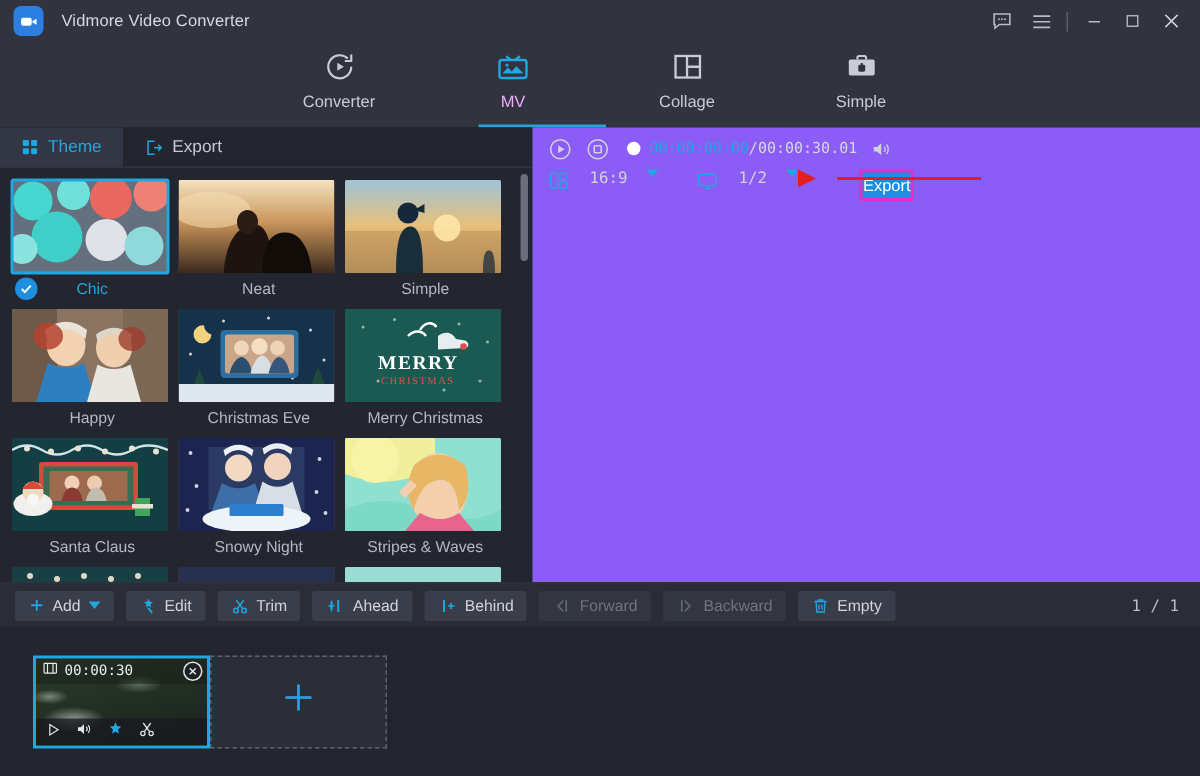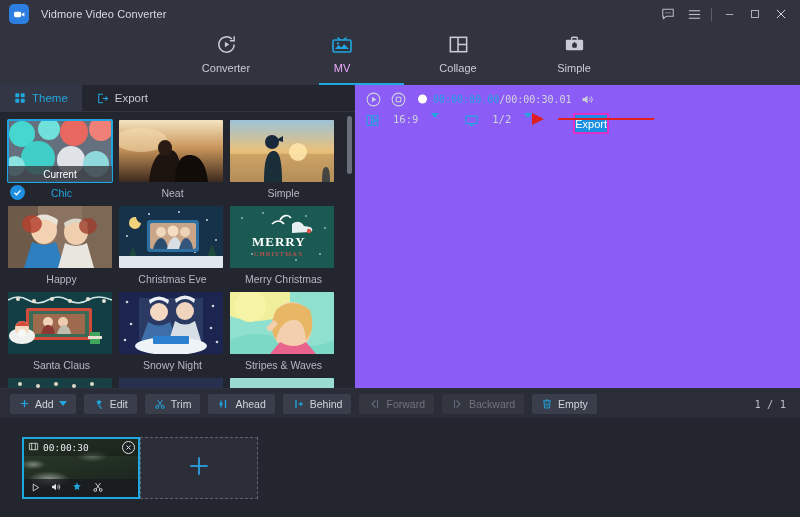--- a/index.html
+++ b/index.html
@@ -515,21 +515,20 @@
                 <rect width="104" height="62" fill="#64707d"></rect>
                 <circle cx="14" cy="14" r="13" fill="#46d7d0"></circle>
                 <circle cx="41" cy="9" r="11" fill="#6fe0da"></circle>
                 <circle cx="66" cy="12" r="14" fill="#e8675f"></circle>
                 <circle cx="93" cy="9" r="12" fill="#ef8077"></circle>
                 <circle cx="30" cy="38" r="17" fill="#3fcfc8"></circle>
                 <circle cx="63" cy="40" r="14" fill="#dfe3e8"></circle>
                 <circle cx="88" cy="44" r="13" fill="#8fd8dc"></circle>
                 <circle cx="7" cy="46" r="10" fill="#8be3e0"></circle>
               </svg>
-              <div class="current-tag">Current</div>
             </div>
             <div class="theme-name">
               <span class="check">
                 <svg width="9" height="9" viewBox="0 0 24 24" fill="none" stroke="#ffffff" stroke-width="3.4">
                   <path d="M4 12.5l5.5 5.5L20 6.5"></path>
                 </svg>
               </span>
               <span>Chic</span>
             </div>
           </div>

